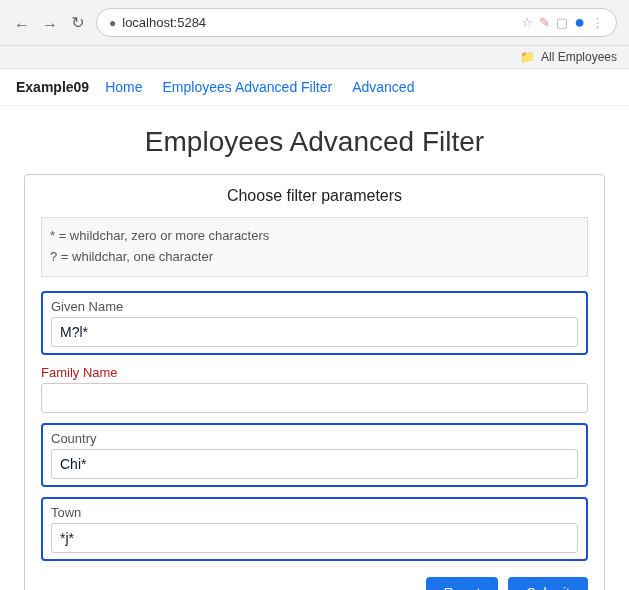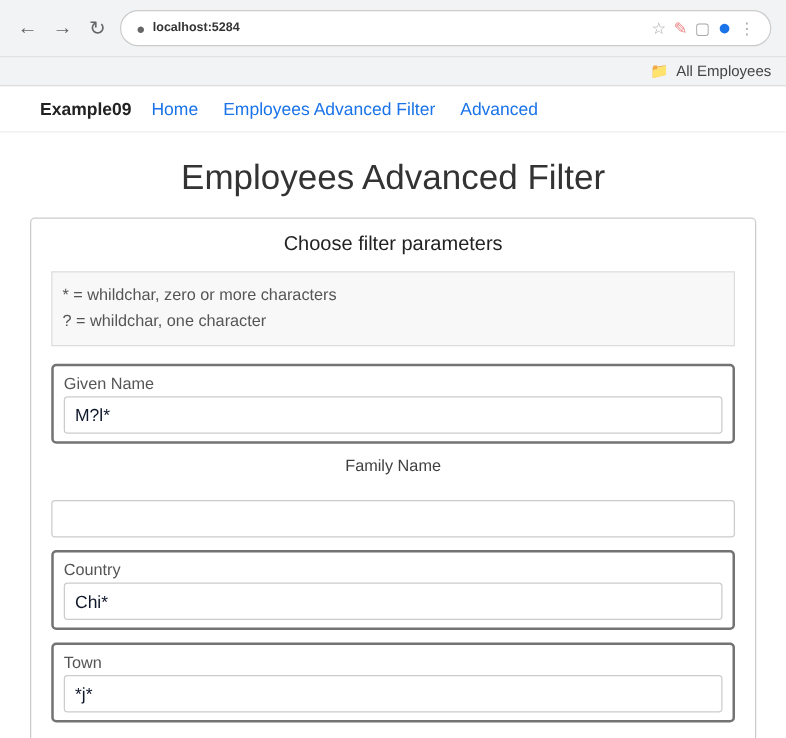--- a/index.html
+++ b/index.html
@@ -45,38 +45,37 @@
       gap: 6px;
       font-size: 13px;
       color: #333;
     }
     .browser-address-icon {
       color: #666;
       font-size: 12px;
     }
     .browser-address-text {
       flex: 1;
-      font-size: 10px;
-      font-weight: bold;
+      font-size: 13px;
     }
     .bookmarks-bar {
       background: #f1f3f4;
       border-bottom: 1px solid #ddd;
       padding: 4px 12px;
       font-size: 12px;
       color: #444;
       display: flex;
       align-items: center;
       gap: 6px;
       justify-content: flex-end;
     }
 
     
     .app-nav {
-      padding: 10px 32px;
+      padding: 10px 16px;
       display: flex;
       align-items: center;
       gap: 10px;
       border-bottom: 1px solid #eee;
       font-size: 14px;
     }
     .app-brand {
       font-weight: bold;
       color: #222;
       margin-right: 6px;
@@ -126,36 +125,35 @@
       line-height: 1.6;
     }
 
     .form-field {
       margin-bottom: 10px;
     }
 
     .form-field label {
       display: block;
       font-size: 13px;
-      color: #404040;
-      margin-bottom: 20px;
-      text-align: center;
+      color: #b91c1c;
+      margin-bottom: 3px;
     }
 
     .form-field input {
       width: 100%;
       padding: 6px 8px;
       border: 1px solid #ccc;
       border-radius: 3px;
       font-size: 14px;
       outline: none;
     }
 
     .field-highlighted {
-      border: 2px solid #737373;
+      border: 2px solid #1d4ed8;
       border-radius: 4px;
       padding: 6px 8px;
       margin-bottom: 10px;
     }
 
     .field-highlighted label {
       display: block;
       font-size: 13px;
       color: #555;
       margin-bottom: 3px;

